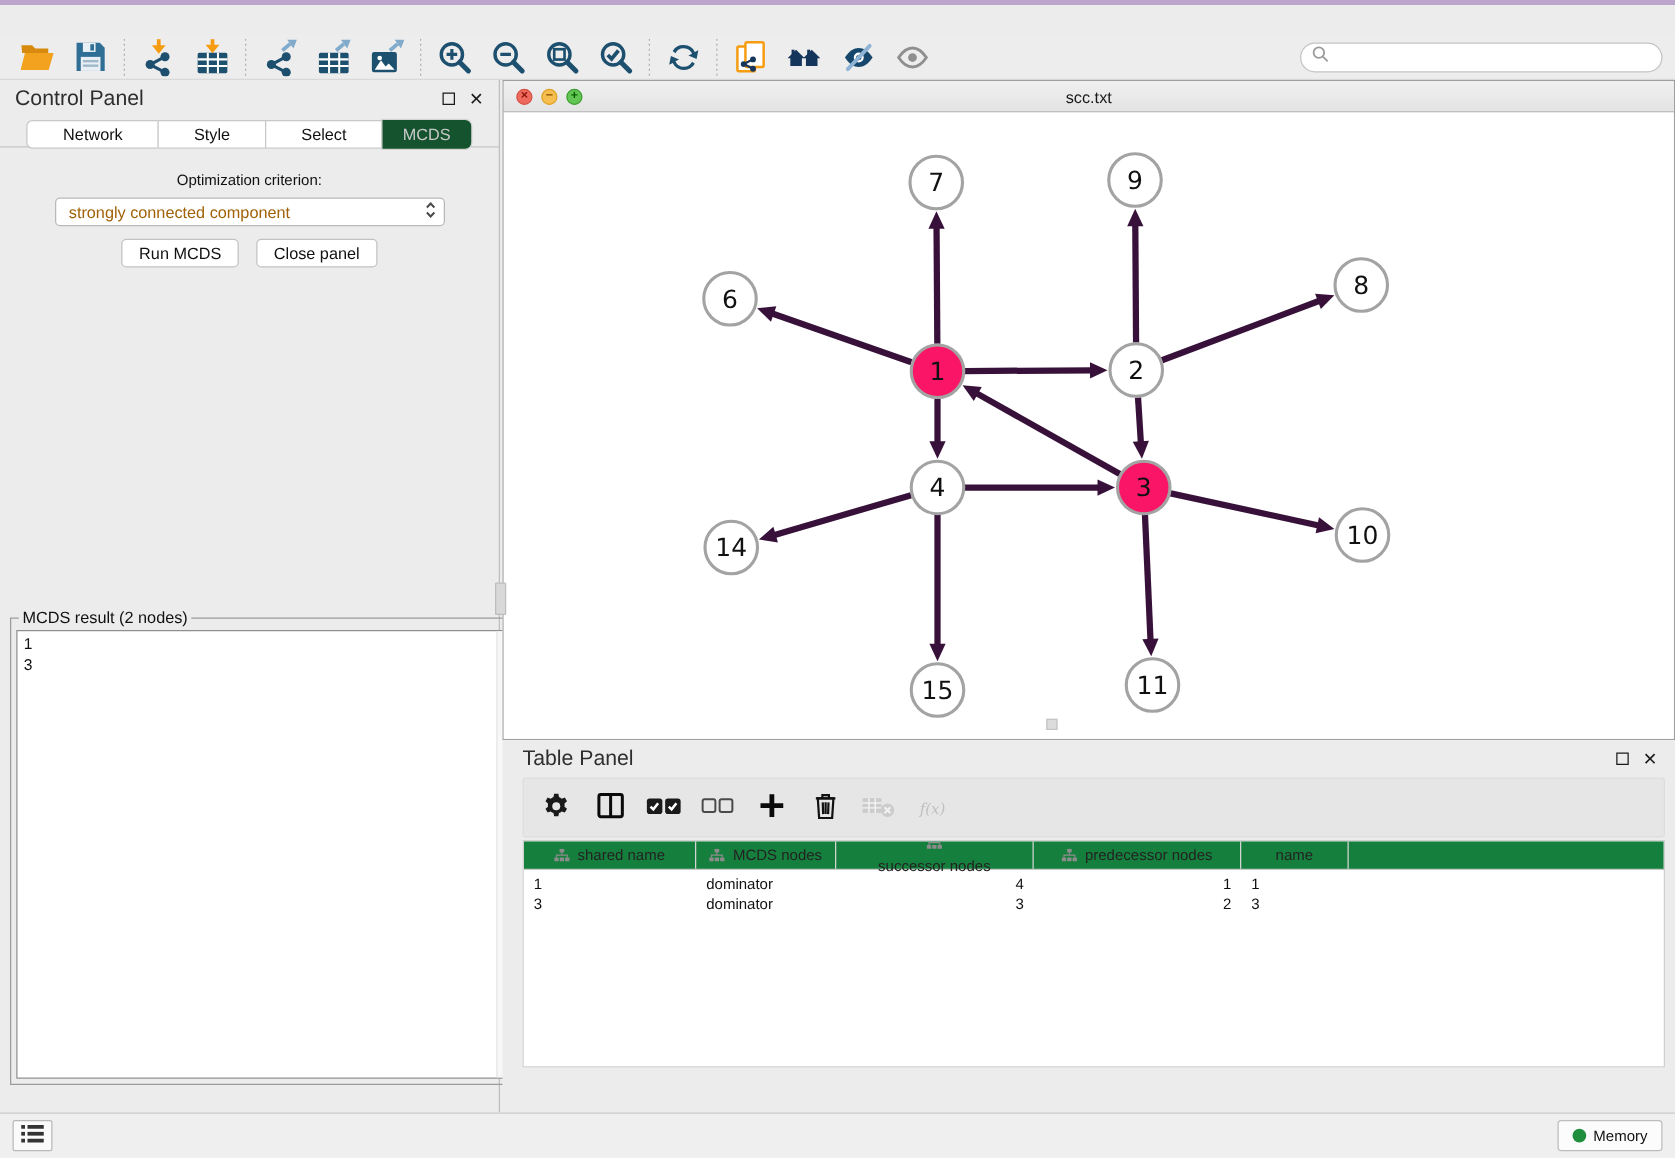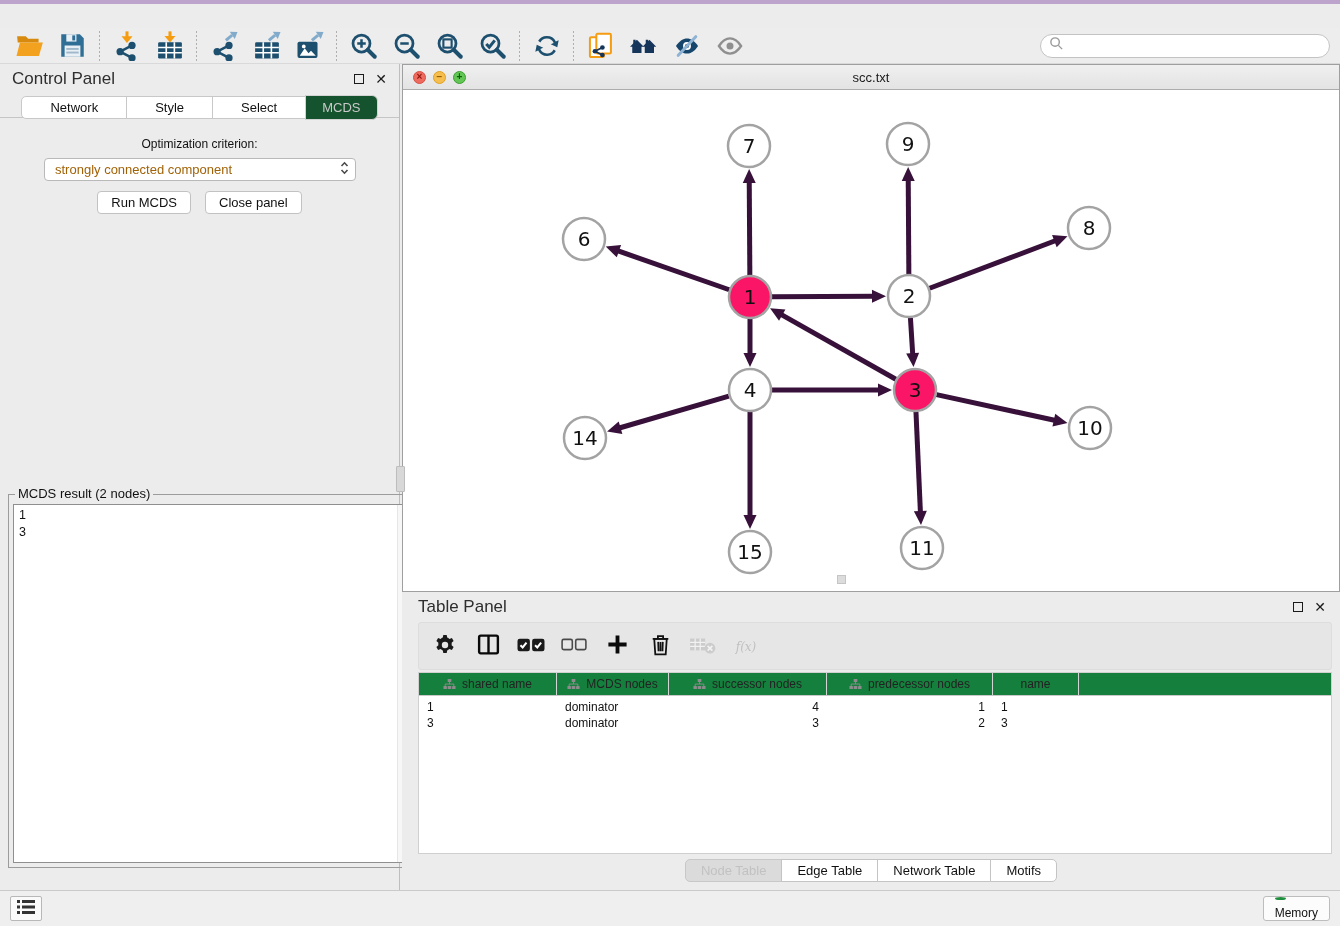--- a/index.html
+++ b/index.html
@@ -71,21 +71,21 @@
 .trow:first-of-type{margin-top:3px;}
 .td{padding:0 8px;display:flex;align-items:center;}
 .tp-tabs{position:absolute;left:0;right:0;bottom:6px;display:flex;justify-content:center;}
 .btab{font-size:13px;padding:3px 15px;background:#fff;border:1px solid #C4C4C4;color:#111;margin-left:-1px;}
 .btab:first-child{border-radius:5px 0 0 5px;margin-left:0;}
 .btab:last-child{border-radius:0 5px 5px 0;}
 .btab.active{background:#DBDBDB;color:#C2C2C2;border-color:#C8C8C8;}
 
 .status-bar{position:absolute;left:0;top:890px;width:100%;height:36px;background:#EFEFEF;border-top:1px solid #CACACA;display:flex;align-items:center;padding:0 10px;}
 .status-list-btn{width:32px;height:25px;background:#FAFAFA;border:1px solid #B8B8B8;display:flex;align-items:center;justify-content:center;border-radius:2px;}
-.memory-btn{margin-left:auto;background:#FCFCFC;border:1px solid #BDBDBD;border-radius:3px;height:25px;display:flex;gap:6px;padding:0 11px;font-size:12px;color:#111;font-family:inherit;flex-direction:column;}
+.memory-btn{margin-left:auto;background:#FCFCFC;border:1px solid #BDBDBD;border-radius:3px;height:25px;display:flex;align-items:center;gap:6px;padding:0 11px;font-size:12px;color:#111;font-family:inherit;}
 .memory-dot{width:11px;height:11px;border-radius:50%;background:#1F8E3D;}
 .hicon svg{display:block;}
 </style>
 </head>
 <body>
 
 <div id="root">
   <div class="top-strip"></div>
 
 
@@ -527,21 +527,21 @@
                   <rect x="5.1" y="7.6" width="3.8" height="3.4" rx="0.5"></rect>
                   <rect x="9.8" y="7.6" width="3.8" height="3.4" rx="0.5"></rect>
                 </g>
                 <g stroke="#8C8C8C" stroke-width="1" fill="none">
                   <path d="M7 3.2v2.3M2.3 7.6V5.5h9.4v2.1"></path>
                 </g>
               </svg>
             </span>
             <span>MCDS nodes</span>
           </div>
-          <div class="th" style="width: 158px;">
+          <div class="th" style="width: 158px; flex-direction: column;">
             <span class="hicon">
               <svg width="13" height="11" viewBox="0 0 14 12">
                 <g fill="#8C8C8C">
                   <rect x="5" y="0" width="4" height="3.2" rx="0.5"></rect>
                   <rect x="0.4" y="7.6" width="3.8" height="3.4" rx="0.5"></rect>
                   <rect x="5.1" y="7.6" width="3.8" height="3.4" rx="0.5"></rect>
                   <rect x="9.8" y="7.6" width="3.8" height="3.4" rx="0.5"></rect>
                 </g>
                 <g stroke="#8C8C8C" stroke-width="1" fill="none">
                   <path d="M7 3.2v2.3M2.3 7.6V5.5h9.4v2.1"></path>
@@ -580,26 +580,20 @@
           </div>
           <div class="trow">
             <div class="td" style="width: 138px; justify-content: flex-start;">3</div>
             <div class="td" style="width: 112px; justify-content: flex-start;">dominator</div>
             <div class="td" style="width: 158px; justify-content: flex-end;">3</div>
             <div class="td" style="width: 166px; justify-content: flex-end;">2</div>
             <div class="td" style="width: 86px; justify-content: flex-start;">3</div>
           </div>
         </div>
     </div>
-    <div class="tp-tabs">
-        <div class="btab active">Node Table</div>
-        <div class="btab">Edge Table</div>
-        <div class="btab">Network Table</div>
-        <div class="btab">Motifs</div>
-      </div>
   </div>
 
   <div class="status-bar">
     <button class="status-list-btn">
       <span><svg width="24" height="20" viewBox="0 0 24 20" fill="#333">
             <rect x="3" y="3" width="3" height="3"></rect>
             <rect x="3" y="8.5" width="3" height="3"></rect>
             <rect x="3" y="14" width="3" height="3"></rect>
             <rect x="8" y="3" width="13" height="3"></rect>
             <rect x="8" y="8.5" width="13" height="3"></rect>

